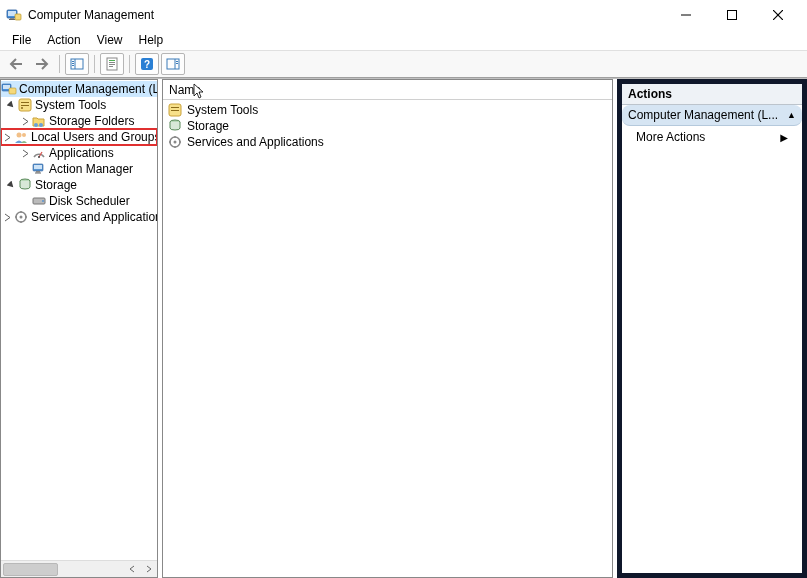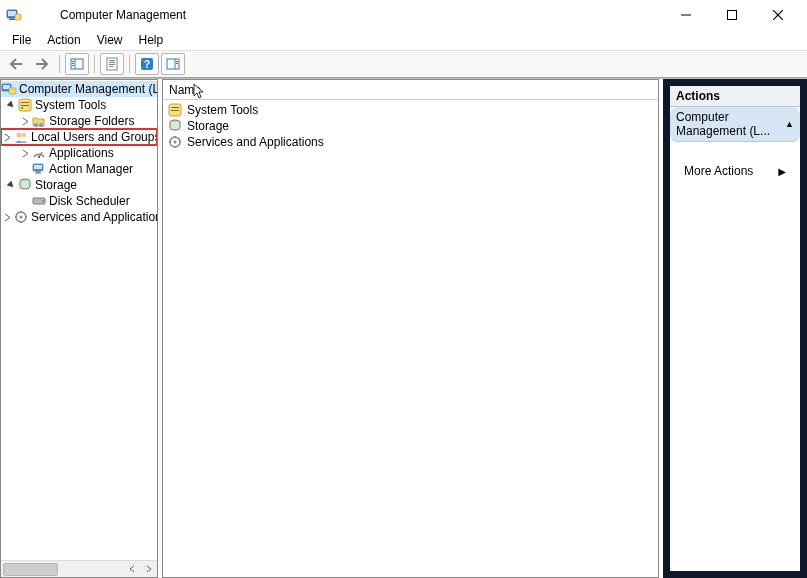--- a/index.html
+++ b/index.html
@@ -15,21 +15,20 @@
     display: flex;
     flex-direction: column;
   }
   
   .titlebar {
     height: 30px;
     display: flex;
     align-items: center;
     padding: 0 6px;
     background: #fff;
-    gap: 32px;
   }
   .titlebar .app-icon { width: 16px; height: 16px; margin-right: 6px; display:flex; align-items:center; justify-content:center;}
   .titlebar .title { flex: 0 0 auto; font-size: 12px; }
   .titlebar .spacer { flex: 1; }
   .win-controls { display: flex; }
   .win-btn {
     width: 46px; height: 30px; display: flex; align-items: center; justify-content: center;
     font-family: inherit;
   }
   .win-btn svg { display:block; }
@@ -125,22 +124,22 @@
     background: #fff;
     position: relative;
   }
   .list-header .col-label { font-size: 12px; }
   .cursor-overlay { position:absolute; left: 30px; top: 3px; }
   .list-body { flex:1; padding: 2px 4px; }
   .list-row { display:flex; align-items:center; height:16px; }
   .list-row .node-icon { margin-right: 4px; }
   
   .actions-panel {
-    width: 144px;
-    border: 7px solid #0f172a;
+    width: 190px;
+    border: 5px solid #0f172a;
     background: #fff;
     display:flex; flex-direction:column;
   }
   .actions-header {
     background: #eef2f6;
     border-bottom: 1px solid #bcc4cc;
     padding: 3px 6px;
     font-weight: 600;
     font-size: 12px;
   }
@@ -150,21 +149,20 @@
     padding: 3px 6px;
     display:flex; align-items:center; justify-content: space-between;
     font-size: 12px;
     border-radius: 8px;
   }
   .actions-group-header .collapse { font-size: 9px; }
   .actions-item {
     padding: 4px 14px;
     display:flex; align-items:center; justify-content: space-between;
     font-size: 12px;
-    margin-top: 18px;
   }
   .actions-item .arrow { font-size: 10px; }
 </style>
 </head>
 <body>
 
 <div class="titlebar">
   <span class="app-icon">
     <svg width="16" height="16" viewBox="0 0 16 16">
       <rect x="1" y="3" width="10" height="8" rx="1" fill="#4a90d9" stroke="#2a5a99" stroke-width="0.8"></rect>

